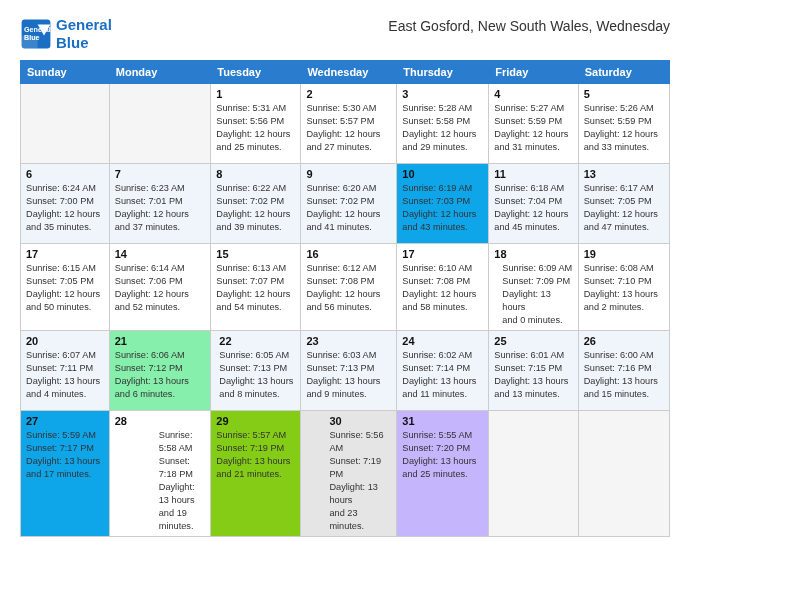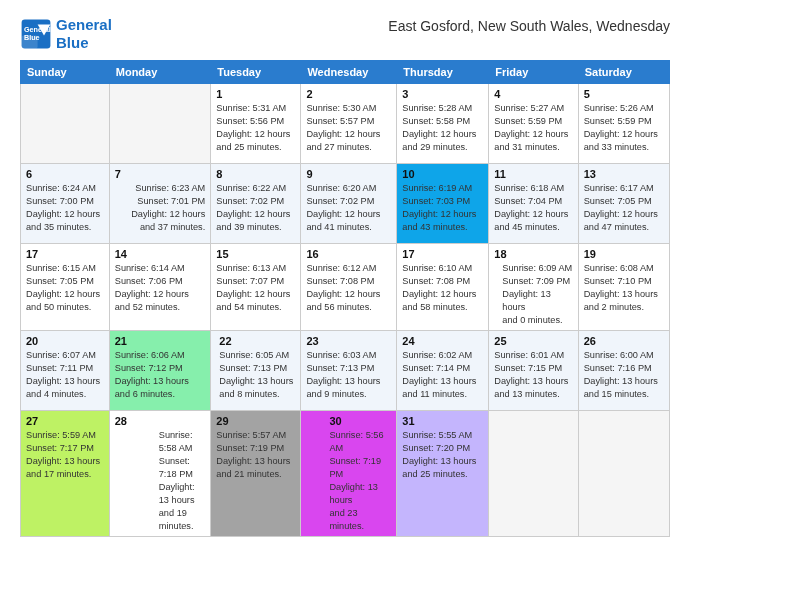--- a/index.html
+++ b/index.html
@@ -169,21 +169,21 @@
         <tr>
           <td style="background: rgb(240, 245, 251);">
             <span class="day-num">6</span>
             <div class="day-detail" style="white-space: pre-line;">Sunrise: 6:24 AM
 Sunset: 7:00 PM
 Daylight: 12 hours
 and 35 minutes.</div>
           </td>
           <td style="background: rgb(240, 245, 251);">
             <span class="day-num">7</span>
-            <div class="day-detail" style="white-space: pre-line; text-align: right;">Sunrise: 6:23 AM
+            <div class="day-detail" style="white-space: pre-line;">Sunrise: 6:23 AM
 Sunset: 7:01 PM
 Daylight: 12 hours
 and 37 minutes.</div>
           </td>
           <td style="background: rgb(240, 245, 251);">
             <span class="day-num">8</span>
             <div class="day-detail" style="white-space: pre-line;">Sunrise: 6:22 AM
 Sunset: 7:02 PM
 Daylight: 12 hours
 and 39 minutes.</div>
@@ -313,42 +313,42 @@
           </td>
           <td style="background: rgb(240, 245, 251);">
             <span class="day-num">26</span>
             <div class="day-detail" style="white-space: pre-line;">Sunrise: 6:00 AM
 Sunset: 7:16 PM
 Daylight: 13 hours
 and 15 minutes.</div>
           </td>
         </tr>
         <tr>
-          <td style="background: #bef264;">
+          <td style="background: #0ea5e9;">
             <span class="day-num">27</span>
             <div class="day-detail" style="white-space: pre-line;">Sunrise: 5:59 AM
 Sunset: 7:17 PM
 Daylight: 13 hours
 and 17 minutes.</div>
           </td>
           <td style="background: rgb(255, 255, 255);">
             <span class="day-num">28</span>
             <div class="day-detail" style="white-space: pre-line; margin-left: 44px;">Sunrise: 5:58 AM
 Sunset: 7:18 PM
 Daylight: 13 hours
 and 19 minutes.</div>
           </td>
-          <td style="background: #a3a3a3;">
+          <td style="background: #84cc16;">
             <span class="day-num">29</span>
             <div class="day-detail" style="white-space: pre-line;">Sunrise: 5:57 AM
 Sunset: 7:19 PM
 Daylight: 13 hours
 and 21 minutes.</div>
           </td>
-          <td style="background: #d946ef; padding-left: 28px;">
+          <td style="background: #e5e5e5; padding-left: 28px;">
             <span class="day-num">30</span>
             <div class="day-detail" style="white-space: pre-line;">Sunrise: 5:56 AM
 Sunset: 7:19 PM
 Daylight: 13 hours
 and 23 minutes.</div>
           </td>
           <td style="background: #c4b5fd;">
             <span class="day-num">31</span>
             <div class="day-detail" style="white-space: pre-line;">Sunrise: 5:55 AM
 Sunset: 7:20 PM

